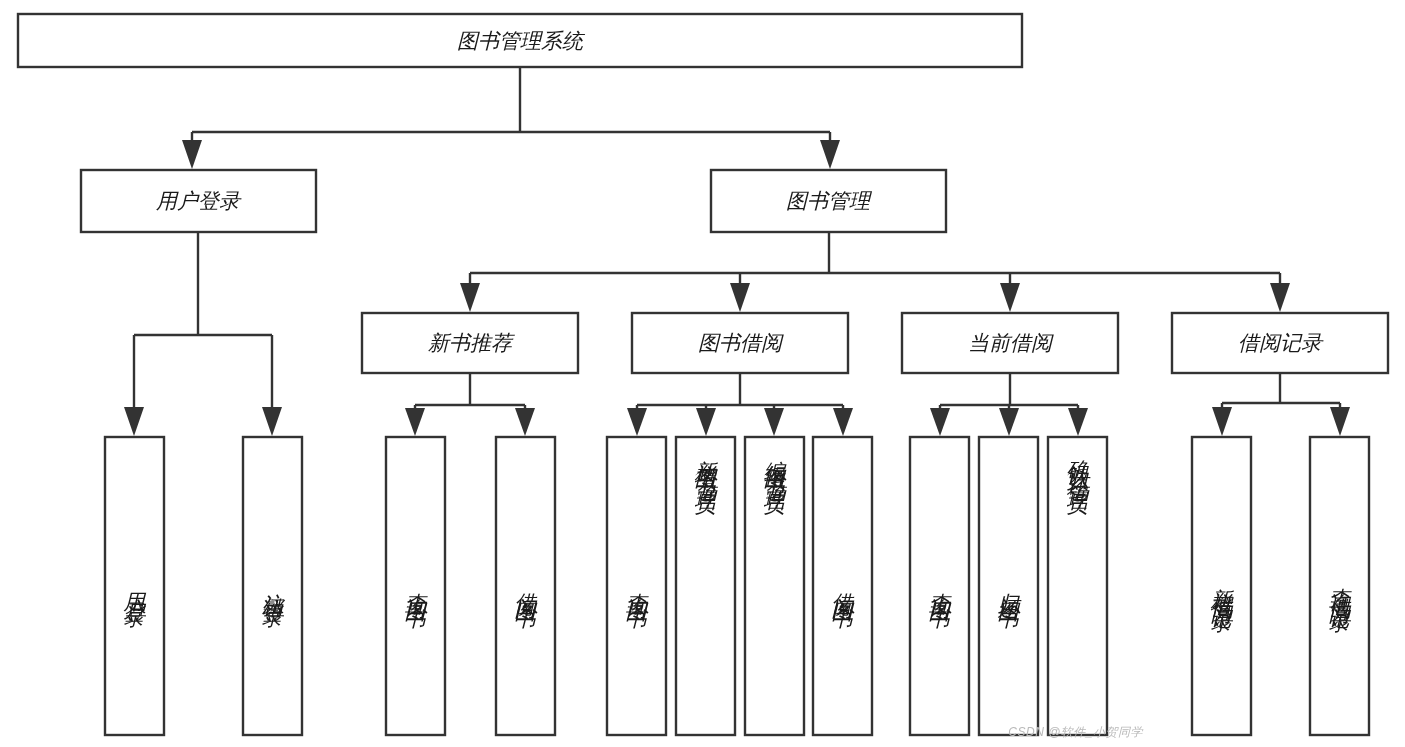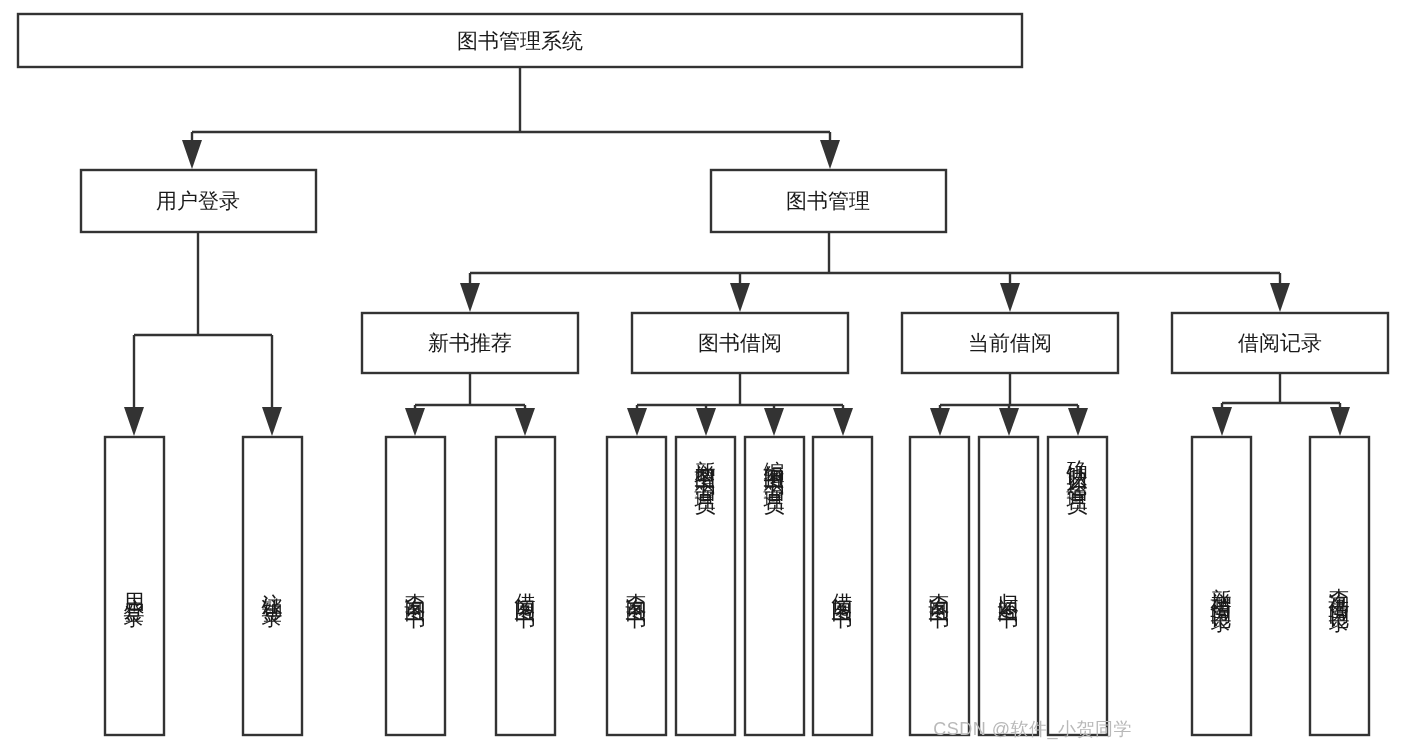--- a/index.html
+++ b/index.html
@@ -11,20 +11,21 @@
     width: 1405px;
     height: 747px;
     font-family: "Liberation Sans", "DejaVu Sans", sans-serif;
     overflow: hidden;
     position: relative;
   }
   #diagram-root {
     position: relative;
     width: 1144px;
     height: 747px;
+    font-style: italic;
   }
   svg.diagram-svg {
     position: absolute;
     top: 0;
     left: 0;
     width: 1405px;
     height: 747px;
   }
   .node-box {
     fill: #ffffff;
@@ -60,24 +61,24 @@
     text-orientation: upright;
     font-family: "Liberation Sans", "DejaVu Sans", sans-serif;
     font-size: 21px;
     line-height: 1;
     color: #1a1a1a;
     letter-spacing: 5px;
     white-space: nowrap;
   }
   .watermark {
     position: absolute;
-    right: 12px;
+    right: 1px;
     bottom: 6px;
     font-family: "Liberation Sans", "DejaVu Sans", sans-serif;
-    font-size: 18px;
+    font-size: 12px;
     color: #b9b9b9;
     white-space: nowrap;
     letter-spacing: 0.5px;
   }
 </style>
 </head>
 <body>
 
 <div id="diagram-root">
 

